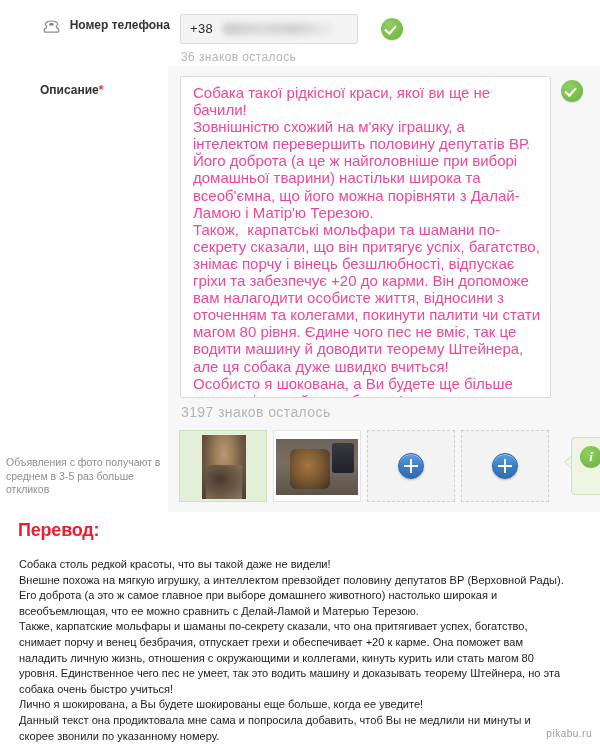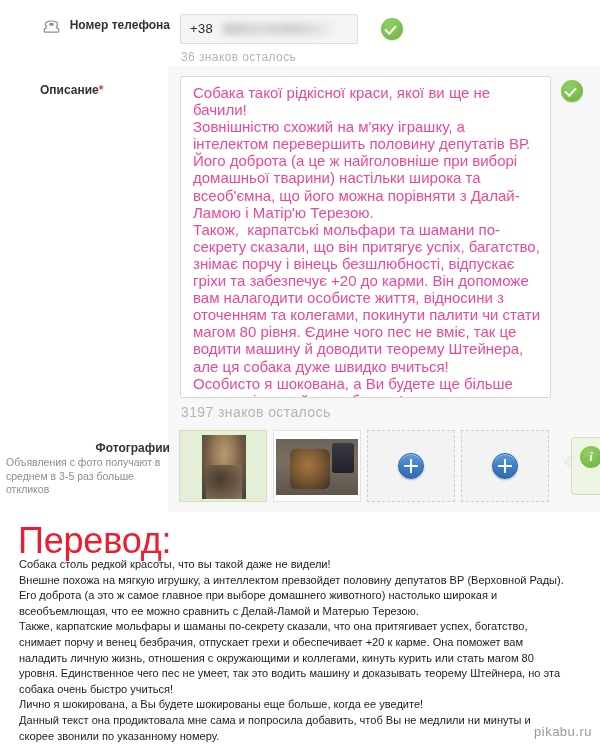--- a/index.html
+++ b/index.html
@@ -307,40 +307,40 @@
   .translation {
     position: absolute;
     left: 0; top: 512px;
     width: 600px;
     height: 232px;
     background: #ffffff;
   }
   .translation-title {
     position: absolute;
     left: 18px; top: 8px;
-    font-size: 36px;
-    font-weight: normal;
+    font-size: 18px;
+    font-weight: bold;
     color: #ee1c2e;
     letter-spacing: -0.2px;
   }
   .translation-body {
     position: absolute;
     left: 19px; top: 45px;
     width: 566px;
     font-size: 11.4px;
     line-height: 15.6px;
     color: #1c1c1c;
     white-space: pre-wrap;
     transform: scaleX(0.97);
     transform-origin: left top;
   }
   .watermark {
     position: absolute;
     right: 8px; bottom: 5px;
-    font-size: 13px;
+    font-size: 10px;
     color: #9a9a9a;
     letter-spacing: 0.5px;
   }
 </style>
 </head>
 <body>
 
 <div class="form-area">
   <div class="panel-bg"></div>
   <div class="panel-bg-2"></div>
@@ -369,21 +369,20 @@
     <div class="textarea-text">Собака такої рідкісної краси, якої ви ще не бачили!
 Зовнішністю схожий на м'яку іграшку, а інтелектом перевершить половину депутатів ВР.
 Його доброта (а це ж найголовніше при виборі домашньої тварини) настільки широка та всеоб'ємна, що його можна порівняти з Далай-Ламою і Матір'ю Терезою.
 Також,  карпатські мольфари та шамани по-секрету сказали, що він притягує успіх, багатство, знімає порчу і вінець безшлюбності, відпускає гріхи та забезпечує +20 до карми. Він допоможе вам налагодити особисте життя, відносини з оточенням та колегами, покинути палити чи стати магом 80 рівня. Єдине чого пес не вміє, так це водити машину й доводити теорему Штейнера, але ця собака дуже швидко вчиться!
 Особисто я шокована, а Ви будете ще більше шоковані, коли його побачите!
 Даний текст він продиктував мені сам і попросив додати, щоб Ви не зволікали ні хвилини та швидше телефонували за вказаним номером.</div>
   </div>
   <div class="counter-desc">3197 знаков осталось</div>
   <div class="check-badge check-desc"></div>
 
-  <div class="label-photos">Фотографии</div>
   <div class="sub-photos">
     <span>Объявления с фото получают в</span>
     <span>среднем в 3-5 раз больше</span>
     <span>откликов</span>
   </div>
 
   <div class="thumb thumb-1">
     <div class="photo-a"></div>
   </div>
   <div class="thumb thumb-2">

